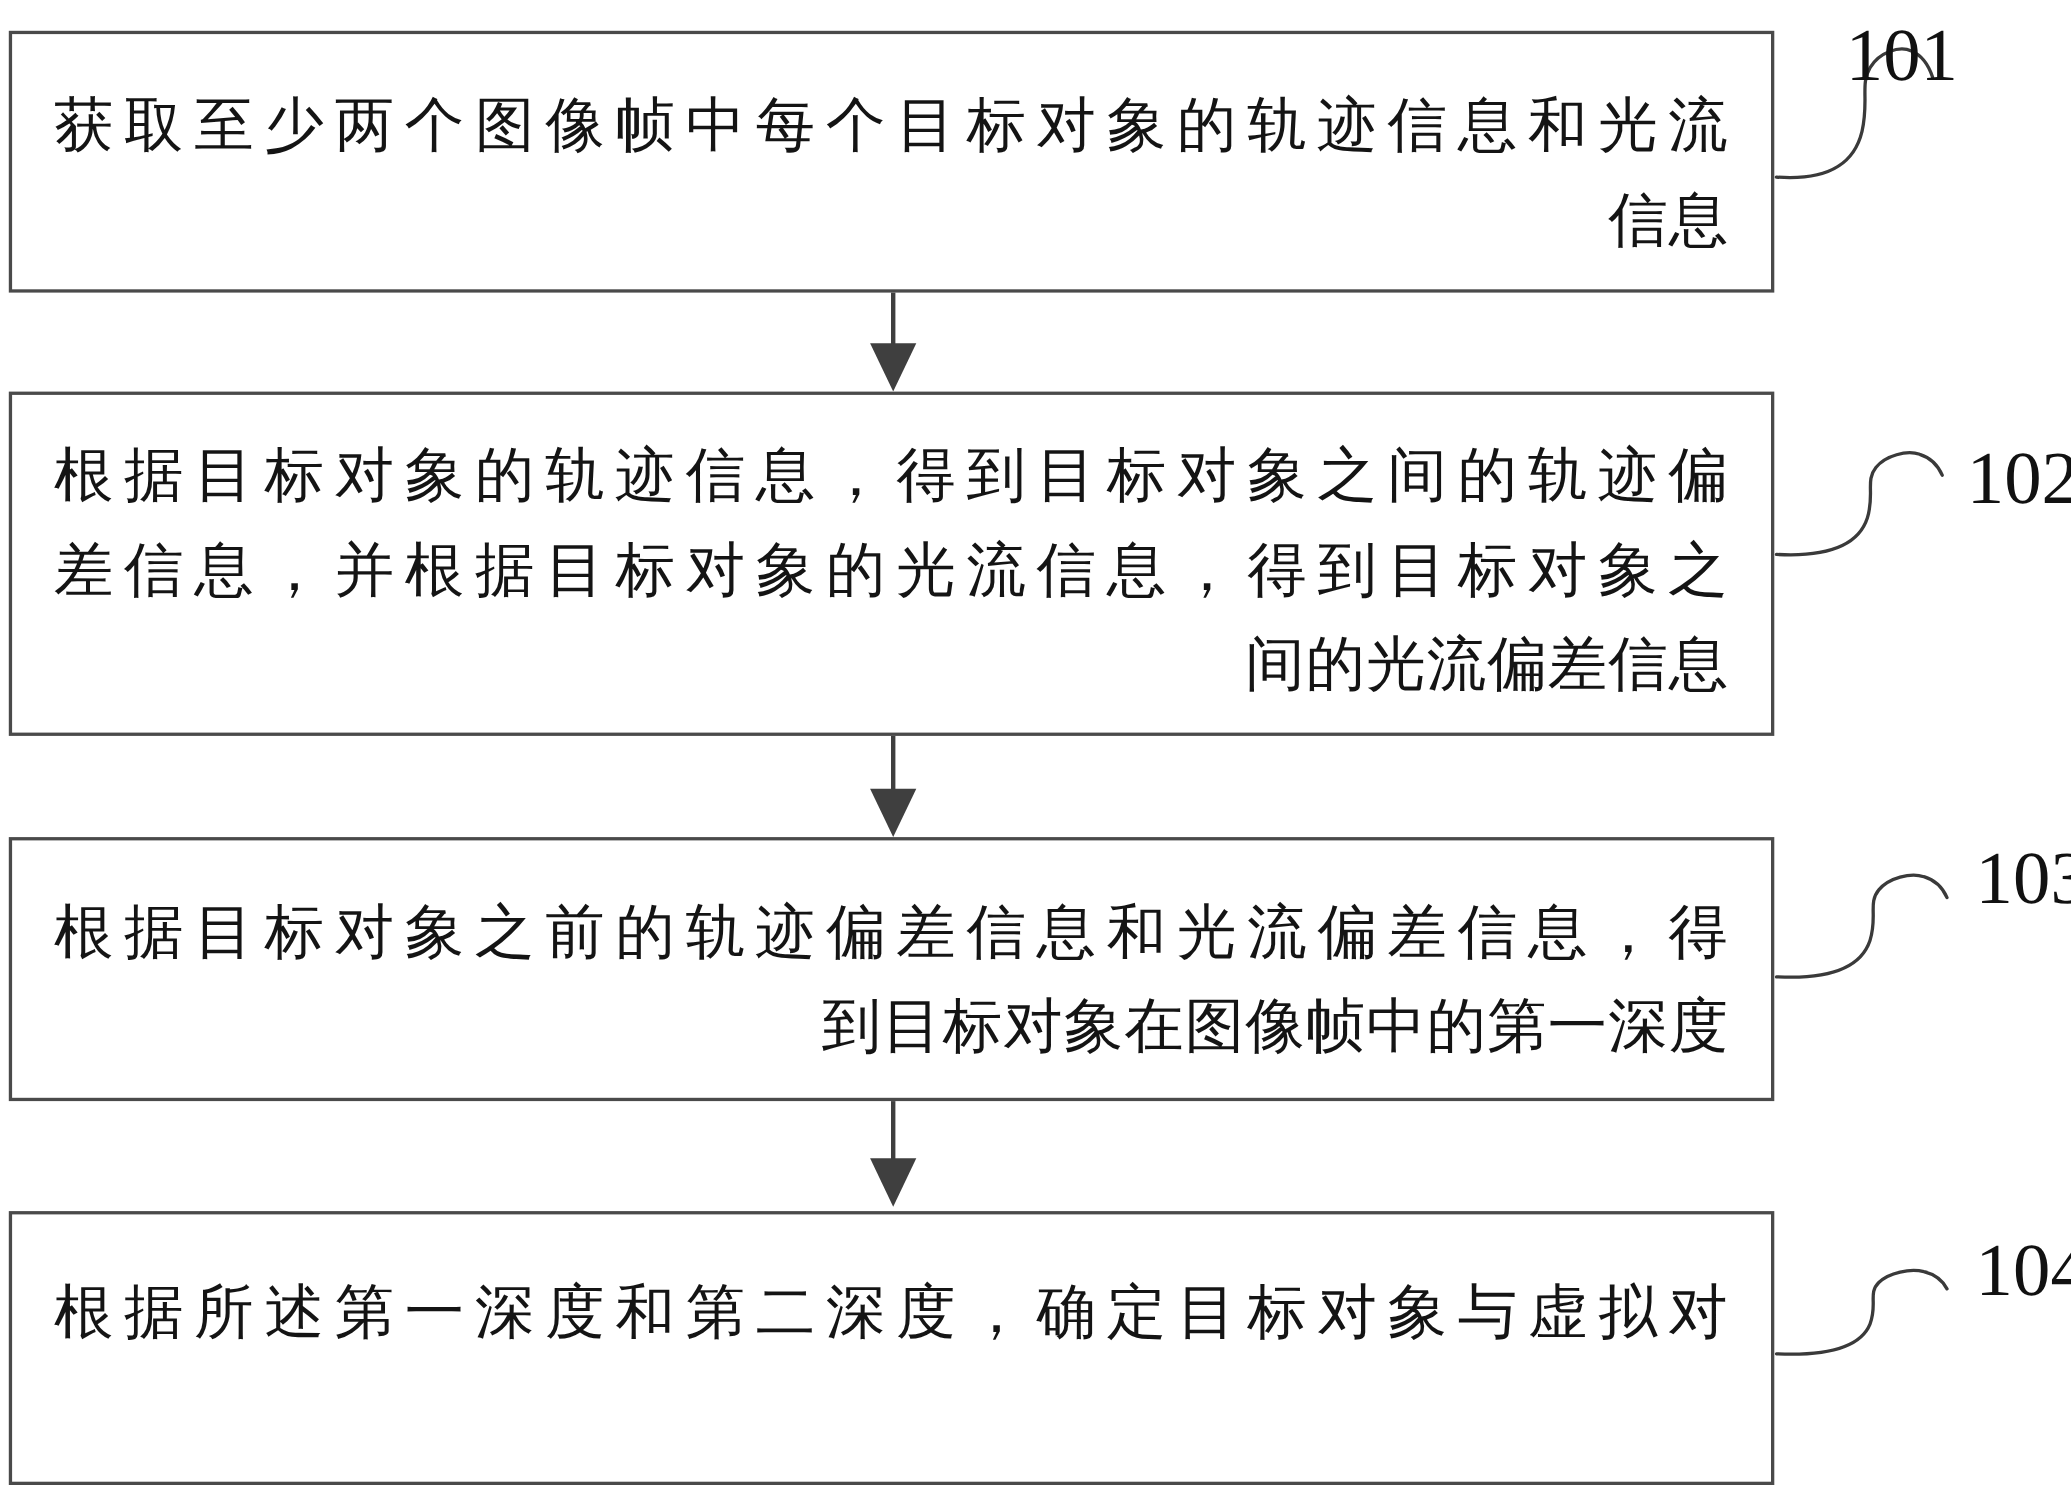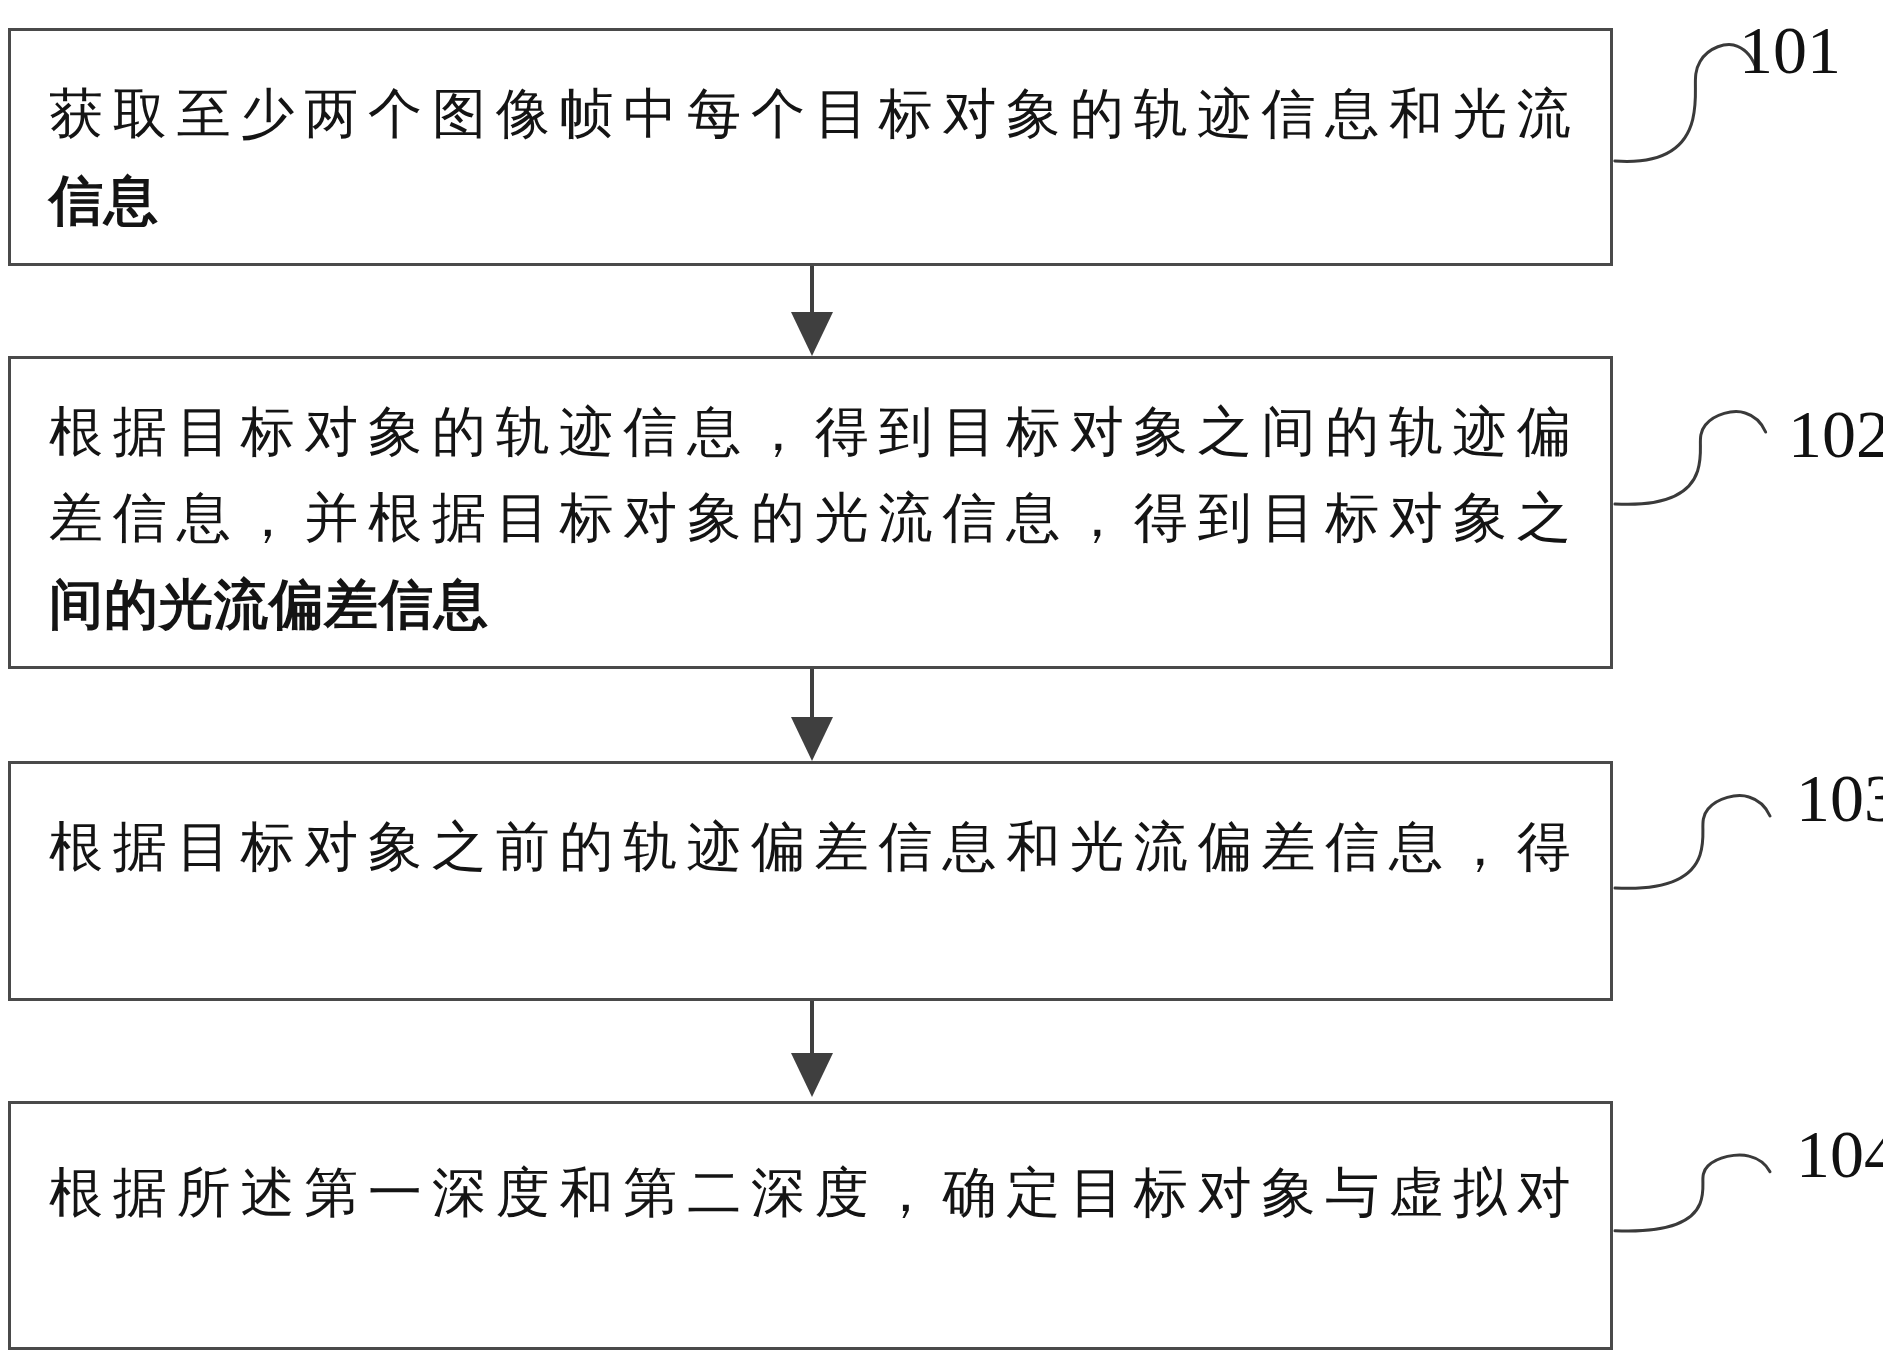--- a/index.html
+++ b/index.html
@@ -22,42 +22,42 @@
   #box1{top:28px;height:238px;padding-top:40px;}
   #box2{top:356px;height:313px;padding-top:30px;}
   #box3{top:761px;height:240px;padding-top:40px;}
   #box4{top:1101px;height:249px;padding-top:46px;}
   .tline{
     font-size:54px;
     line-height:86px;
     color:#141414;
     letter-spacing:1px;
   }
-  .center{text-align:left;font-weight:bold;}
+  .center{text-align:right;}
   .jline{display:flex;justify-content:space-between;}
   .shaft{
     position:absolute;
     left:810px;width:4px;
     background:#3f3f3f;
   }
   .ahead{
     position:absolute;
     left:791px;width:0;height:0;
     border-left:21px solid transparent;
     border-right:21px solid transparent;
     border-top:44px solid #3f3f3f;
   }
   .ref{
     position:absolute;
     font-family:"Liberation Serif", serif;
     font-size:68px;
     color:#111111;
     line-height:1;
   }
-  #ref101{left:1739px;top:16px;text-align:right;}
+  #ref101{left:1678px;top:16px;text-align:right;}
   #ref102{left:1788px;top:400px;}
   #ref103{left:1796px;top:764px;}
   #ref104{left:1796px;top:1120px;}
   .conn{position:absolute;overflow:visible;}
   .conn path{stroke:#3a3a3a;stroke-width:3px;fill:none;stroke-linecap:round;}
   #conn101{left:1613px;top:40px;width:165px;height:126px;}
   #conn102{left:1613px;top:408px;width:175px;height:100px;}
   #conn103{left:1613px;top:792px;width:180px;height:100px;}
   #conn104{left:1613px;top:1152px;width:180px;height:82px;}
 </style>
@@ -178,20 +178,21 @@
         <span>和</span>
         <span>光</span>
         <span>流</span>
         <span>偏</span>
         <span>差</span>
         <span>信</span>
         <span>息</span>
         <span>，</span>
         <span>得</span>
       </div>
+    <div class="tline center">到目标对象在图像帧中的第一深度</div>
   </div>
 
   <div class="shaft" style="top:1001px;height:54px;"></div>
   <div class="ahead" style="top:1053px;"></div>
 
   <div class="box" id="box4">
     <div class="tline jline">
         <span>根</span>
         <span>据</span>
         <span>所</span>

